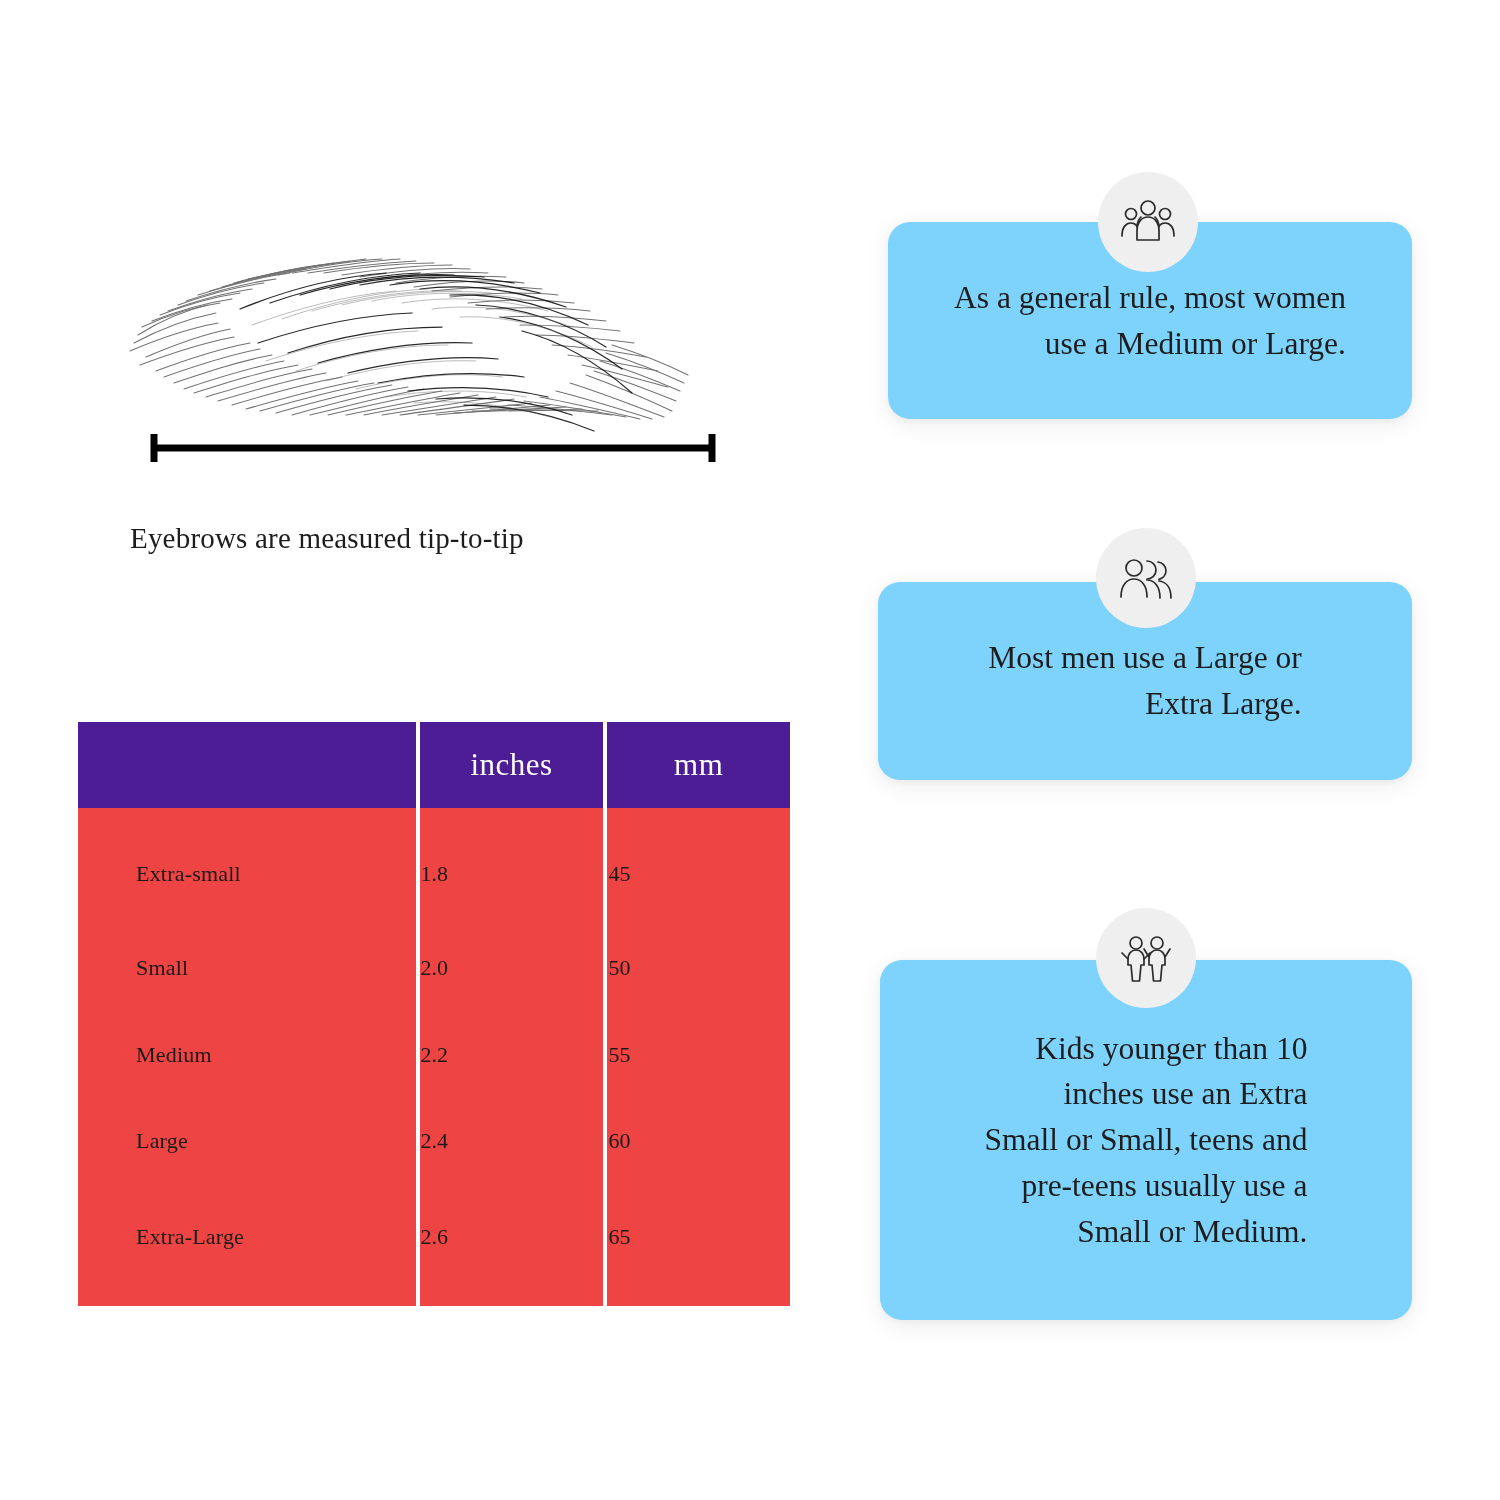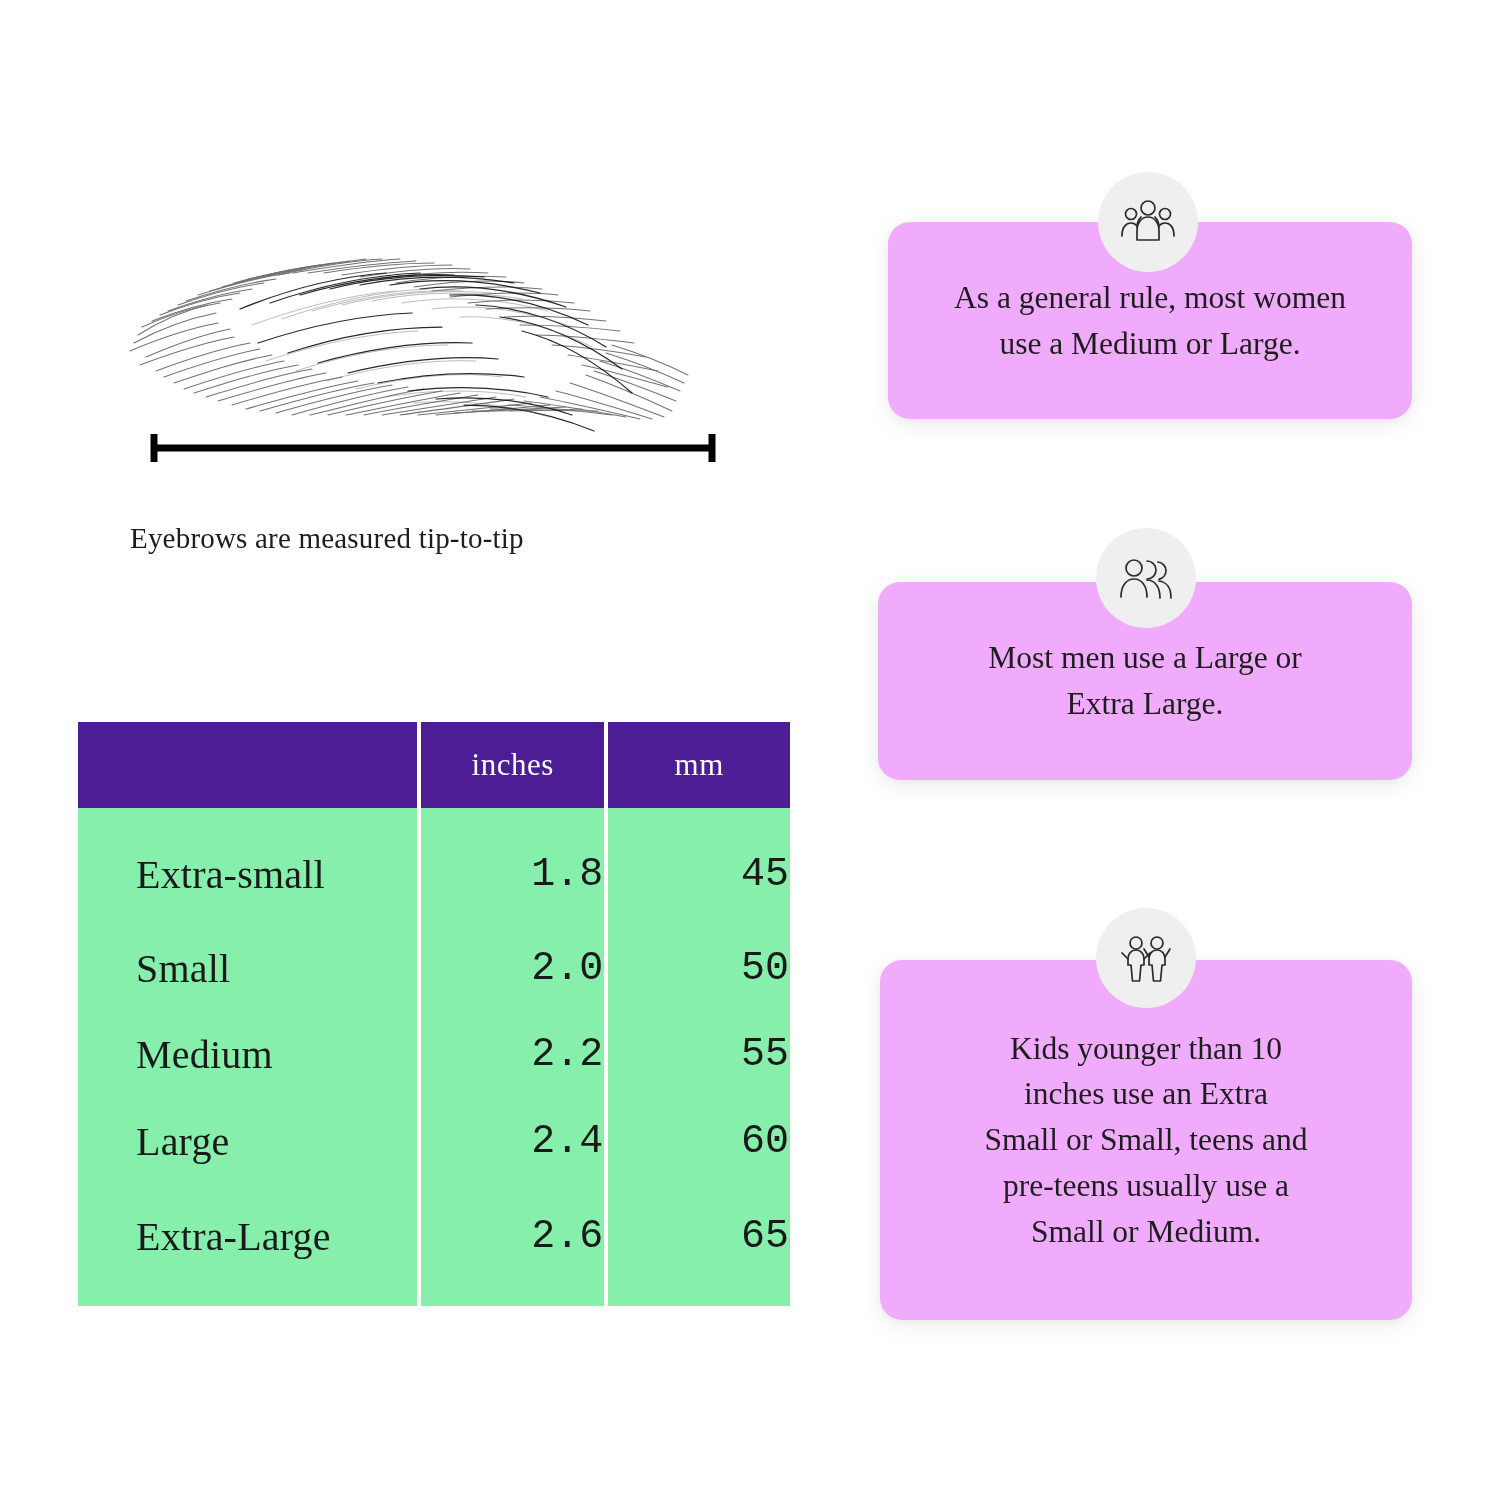--- a/index.html
+++ b/index.html
@@ -85,56 +85,55 @@
   .size-table thead th.blank-head {
     width: 344px;
   }
   .size-table thead th.c-inches {
     width: 186px;
   }
   .size-table thead th.c-mm {
     width: 186px;
   }
   .size-table tbody td {
-    background: #86efac;
-    font-size: 40px;
+    background: #ef4444;
+    font-size: 22px;
     height: 84.5px;
     vertical-align: middle;
     color: #1a1a1a;
     margin-top: 20px;
   }
   .size-table tbody td.label {
     text-align: left;
     padding-left: 58px;
     letter-spacing: 0.2px;
   }
   .size-table tbody td.num {
-    text-align: right;
-    font-family: Liberation Mono, monospace;
+    text-align: left;
   }
   .size-table tbody tr:first-child td {
     padding-top: 16px;
     height: 100px;
   }
   .size-table tbody tr:last-child td {
     padding-bottom: 18px;
     height: 102px;
   }
 
   
   .card {
     position: absolute;
-    background: #f0abfc;
+    background: #7dd3fc;
     border-radius: 22px;
     box-shadow: 0 6px 26px rgba(0,0,0,0.075), 0 2px 6px rgba(0,0,0,0.04);
     box-sizing: border-box;
     display: flex;
     align-items: center;
     justify-content: center;
-    text-align: center;
+    text-align: right;
     padding: 30px 46px;
   }
   .card .card-text {
     font-size: 31.5px;
     line-height: 1.45;
     color: #1d1d1d;
   }
   .badge {
     position: absolute;
     width: 100px;

